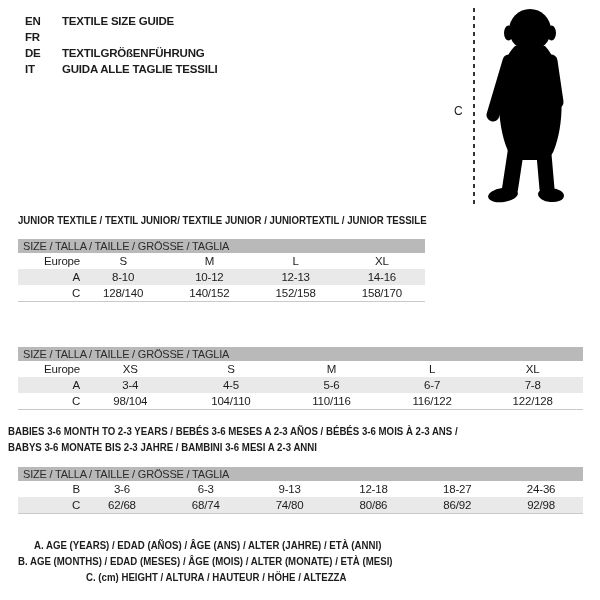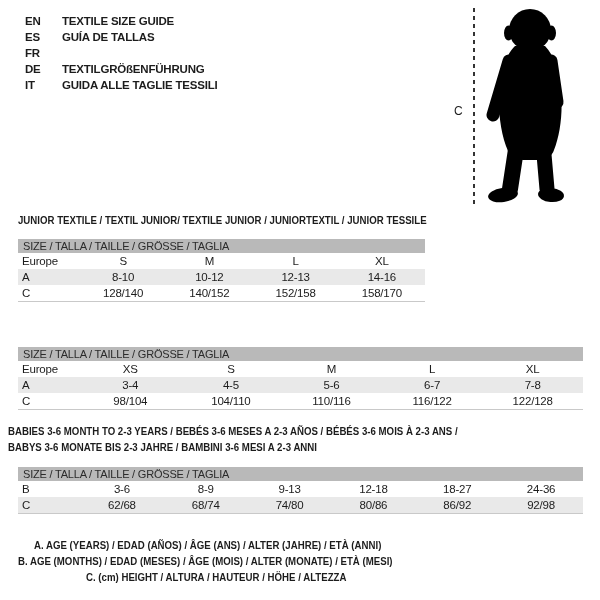--- a/index.html
+++ b/index.html
@@ -28,41 +28,37 @@
 
   
   table.size-table{position:absolute;border-collapse:collapse;table-layout:fixed;
       font-size:11.5px;color:#1c1c1c;letter-spacing:-0.2px;}
   .tb1{left:18px;top:239px;width:407px;}
   .tb2{left:18px;top:347px;width:565px;}
   .tb3{left:18px;top:467px;width:565px;}
   th.bar{background:#b9b9b9;font-weight:normal;text-align:left;font-size:11px;color:#2b2b2b;
       height:14px;padding:0 0 0 5px;}
   td{text-align:center;height:16px;padding:0;font-weight:normal;}
-  td.lbl{text-align:left;padding-left:4px;}
+  td.lbl{text-align:right;padding-left:4px;}
   tr.stripe td{background:#e9e9e9;}
   tr.last td{border-bottom:1px solid #c9c9c9;}
 
   
   .legend{position:absolute;left:18px;top:537px;}
   .legend-line{font-size:11.5px;font-weight:bold;line-height:16px;white-space:nowrap;text-align:center;}
 </style>
 </head>
 <body>
 
 <div class="page">
 
   <div class="lang-block">
     <div class="lang-row">
       <span class="lang-code">EN</span>
       <span class="lang-label">TEXTILE SIZE GUIDE</span>
-    </div>
-    <div class="lang-row">
-      <span class="lang-code">ES</span>
-      <span class="lang-label">GUÍA DE TALLAS</span>
     </div>
     <div class="lang-row">
       <span class="lang-code">FR</span>
     </div>
     <div class="lang-row">
       <span class="lang-code">DE</span>
       <span class="lang-label">TEXTILGRÖßENFÜHRUNG</span>
     </div>
     <div class="lang-row">
       <span class="lang-code">IT</span>
@@ -200,21 +196,21 @@
       <tr>
           <th class="bar" colspan="7">
         <span>SIZE / TALLA / TAILLE / GRÖSSE / TAGLIA</span>
       </th>
         </tr>
     </thead>
     <tbody>
       <tr>
         <td class="lbl">B</td>
         <td>3-6</td>
-        <td>8-9</td>
+        <td>6-3</td>
         <td>9-13</td>
         <td>12-18</td>
         <td>18-27</td>
         <td>24-36</td>
       </tr>
       <tr class="stripe last">
         <td class="lbl">C</td>
         <td>62/68</td>
         <td>68/74</td>
         <td>74/80</td>

